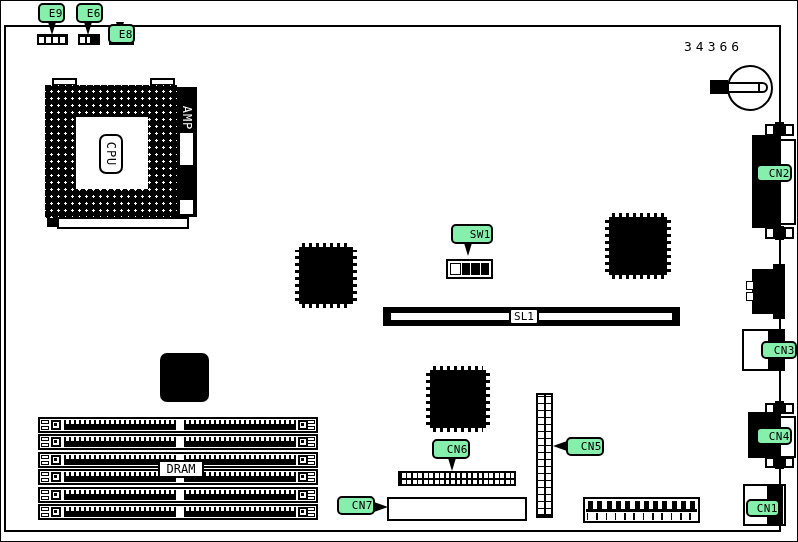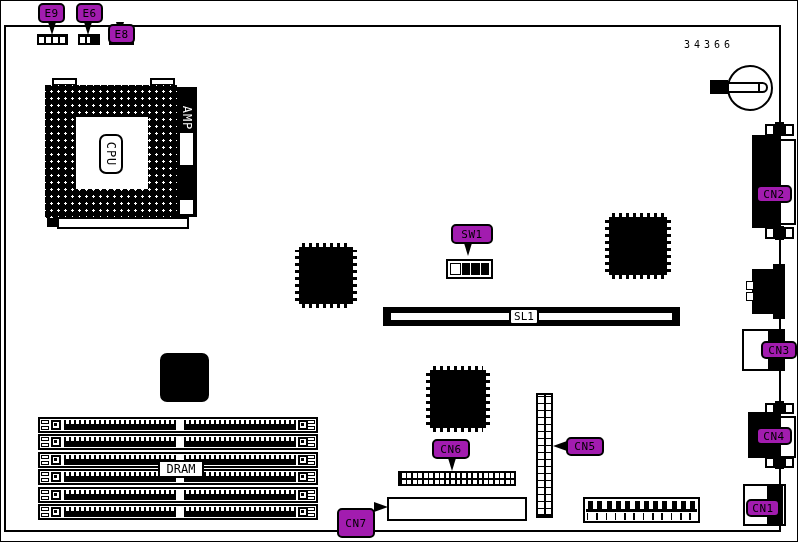--- a/index.html
+++ b/index.html
@@ -1,22 +1,22 @@
 <!DOCTYPE html>
 <html><head>
 <meta charset="utf-8">
 <style>
   html,body{margin:0;padding:0;background:#fff;}
   *{box-sizing:border-box;}
   #canvas{position:relative;width:798px;height:542px;background:#fff;
     box-shadow:inset 0 0 0 1px #000;overflow:hidden;
     font-family:"DejaVu Sans Mono","Liberation Mono",monospace;color:#000;}
   .board{position:absolute;left:4px;top:25px;width:777px;height:507px;border:2px solid #000;}
-  .callout{position:absolute;background:#a21caf;border:2px solid #000;border-radius:5px;
-    display:flex;align-items:center;justify-content:center;font-size:11px;line-height:1;
+  .callout{position:absolute;background:#86efac;border:2px solid #000;border-radius:5px;
+    display:flex;align-items:center;justify-content:flex-end;font-size:11px;line-height:1;
     letter-spacing:0.5px;z-index:6;}
   .plain-label{position:absolute;background:#fff;border:2px solid #000;
     display:flex;align-items:center;justify-content:center;font-size:11px;line-height:1;z-index:6;}
   .arr-down{position:absolute;width:0;height:0;border-left:4px solid transparent;
     border-right:4px solid transparent;border-top:13px solid #000;z-index:5;}
   .arr-right{position:absolute;width:0;height:0;border-top:5px solid transparent;
     border-bottom:5px solid transparent;border-left:14px solid #000;z-index:5;}
   .arr-left{position:absolute;width:0;height:0;border-top:5px solid transparent;
     border-bottom:5px solid transparent;border-right:14px solid #000;z-index:5;}
   .jumper{position:absolute;background:#000;display:flex;gap:2px;align-items:center;padding:0 2px;z-index:2;}
@@ -78,21 +78,21 @@
   .bott-hdr .hb{position:absolute;left:1px;right:1px;top:10px;height:3px;background:#000;}
   .bott-hdr .cl{position:absolute;left:2px;right:2px;top:14px;bottom:1px;
     background-image:repeating-linear-gradient(90deg,#000 0 1.5px,transparent 1.5px 9.3px);}
   
   .blk{position:absolute;background:#000;z-index:2;}
   .wht{position:absolute;background:#fff;border:2px solid #000;z-index:2;}
   .battery{position:absolute;left:727px;top:65px;width:46px;height:46px;border:2px solid #000;border-radius:50%;z-index:1;}
   .bat-key{position:absolute;left:727px;top:82px;width:41px;height:11px;background:#fff;border:2px solid #000;
     border-radius:0 6px 6px 0;z-index:2;}
   .bat-key::after{content:"";position:absolute;right:6px;top:0;width:2px;height:7px;background:#000;}
-  .partnum{position:absolute;left:684px;top:39px;font-size:10px;letter-spacing:4px;z-index:2;}
+  .partnum{position:absolute;left:684px;top:39px;font-size:13px;letter-spacing:4px;z-index:2;}
 </style>
 </head>
 <body>
 
 <div id="canvas">
 
   <div class="board"></div>
 
   <div class="partnum">34366</div>
   <div class="battery"></div>
@@ -249,21 +249,21 @@
   <div class="plain-label" style="left:158px;top:460px;width:46px;height:18px;font-size:12px;">
       <span>DRAM</span>
     </div>
 
   <div class="callout" style="left:432px;top:439px;width:38px;height:20px;">
       <span>CN6</span>
     </div>
   <div class="arr-down" style="left:448px;top:458px;"></div>
   <div class="cn6-grid"></div>
 
-  <div class="callout" style="left:337px;top:508px;width:38px;height:30px;">
+  <div class="callout" style="left:337px;top:496px;width:38px;height:19px;">
       <span>CN7</span>
     </div>
   <div class="arr-right" style="left:374px;top:502px;"></div>
   <div class="cn7-slot"></div>
 
   <div class="cn5-grid"></div>
   <div class="arr-left" style="left:553px;top:441px;"></div>
   <div class="callout" style="left:566px;top:437px;width:38px;height:19px;">
       <span>CN5</span>
     </div>
@@ -275,21 +275,21 @@
   </div>
 
   <div class="wht" style="left:765px;top:124px;width:10px;height:12px;"></div>
   <div class="blk" style="left:775px;top:122px;width:9px;height:14px;"></div>
   <div class="wht" style="left:784px;top:124px;width:10px;height:12px;"></div>
   <div class="blk" style="left:752px;top:135px;width:27px;height:93px;"></div>
   <div class="wht" style="left:779px;top:139px;width:17px;height:86px;"></div>
   <div class="wht" style="left:765px;top:227px;width:10px;height:12px;"></div>
   <div class="blk" style="left:775px;top:226px;width:9px;height:14px;"></div>
   <div class="wht" style="left:784px;top:227px;width:10px;height:12px;"></div>
-  <div class="callout" style="left:756px;top:185px;width:36px;height:18px;">
+  <div class="callout" style="left:756px;top:164px;width:36px;height:18px;">
       <span>CN2</span>
     </div>
 
   <div class="blk" style="left:773px;top:264px;width:12px;height:55px;"></div>
   <div class="blk" style="left:752px;top:269px;width:29px;height:45px;"></div>
   <div class="wht" style="left:746px;top:281px;width:8px;height:9px;border-width:1.5px;"></div>
   <div class="wht" style="left:746px;top:292px;width:8px;height:9px;border-width:1.5px;"></div>
 
   <div class="wht" style="left:742px;top:329px;width:43px;height:42px;"></div>
   <div class="blk" style="left:768px;top:331px;width:15px;height:38px;"></div>

